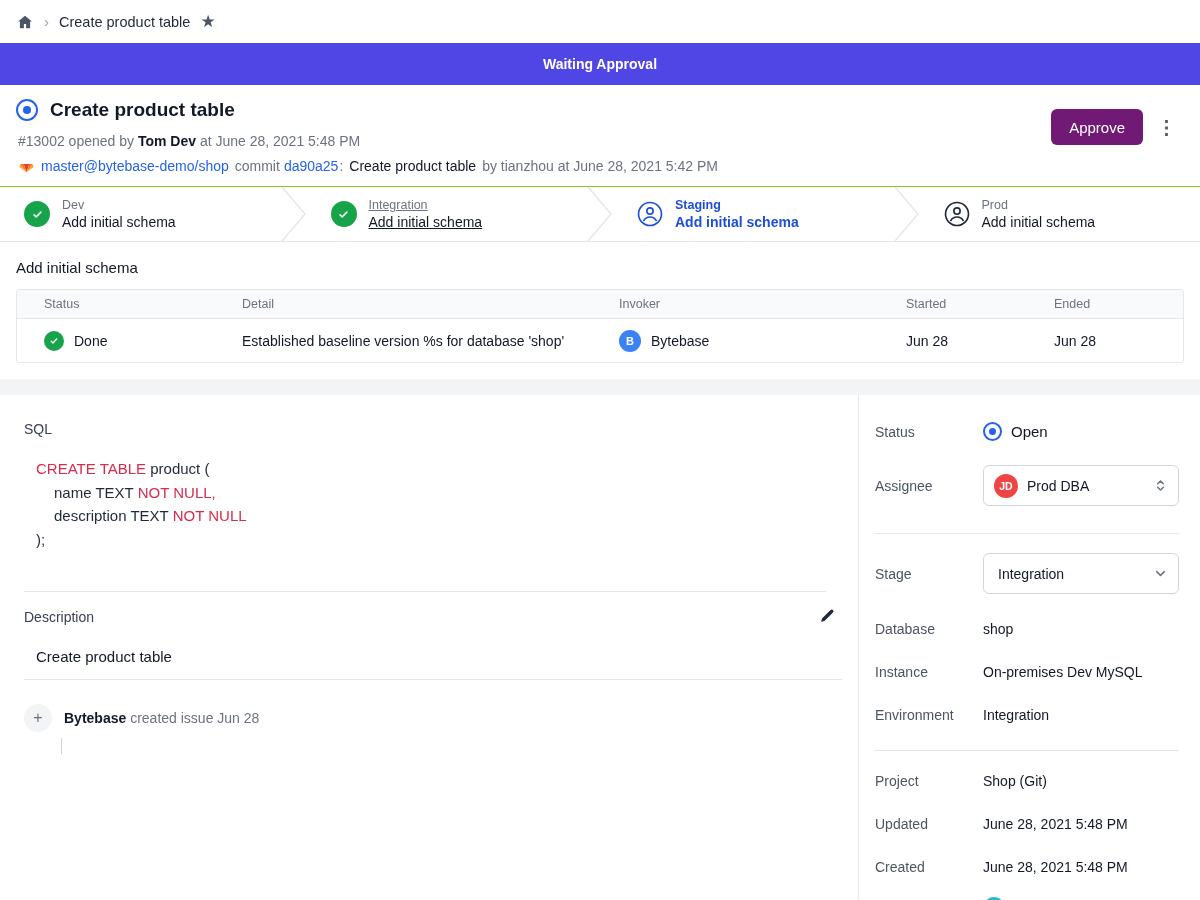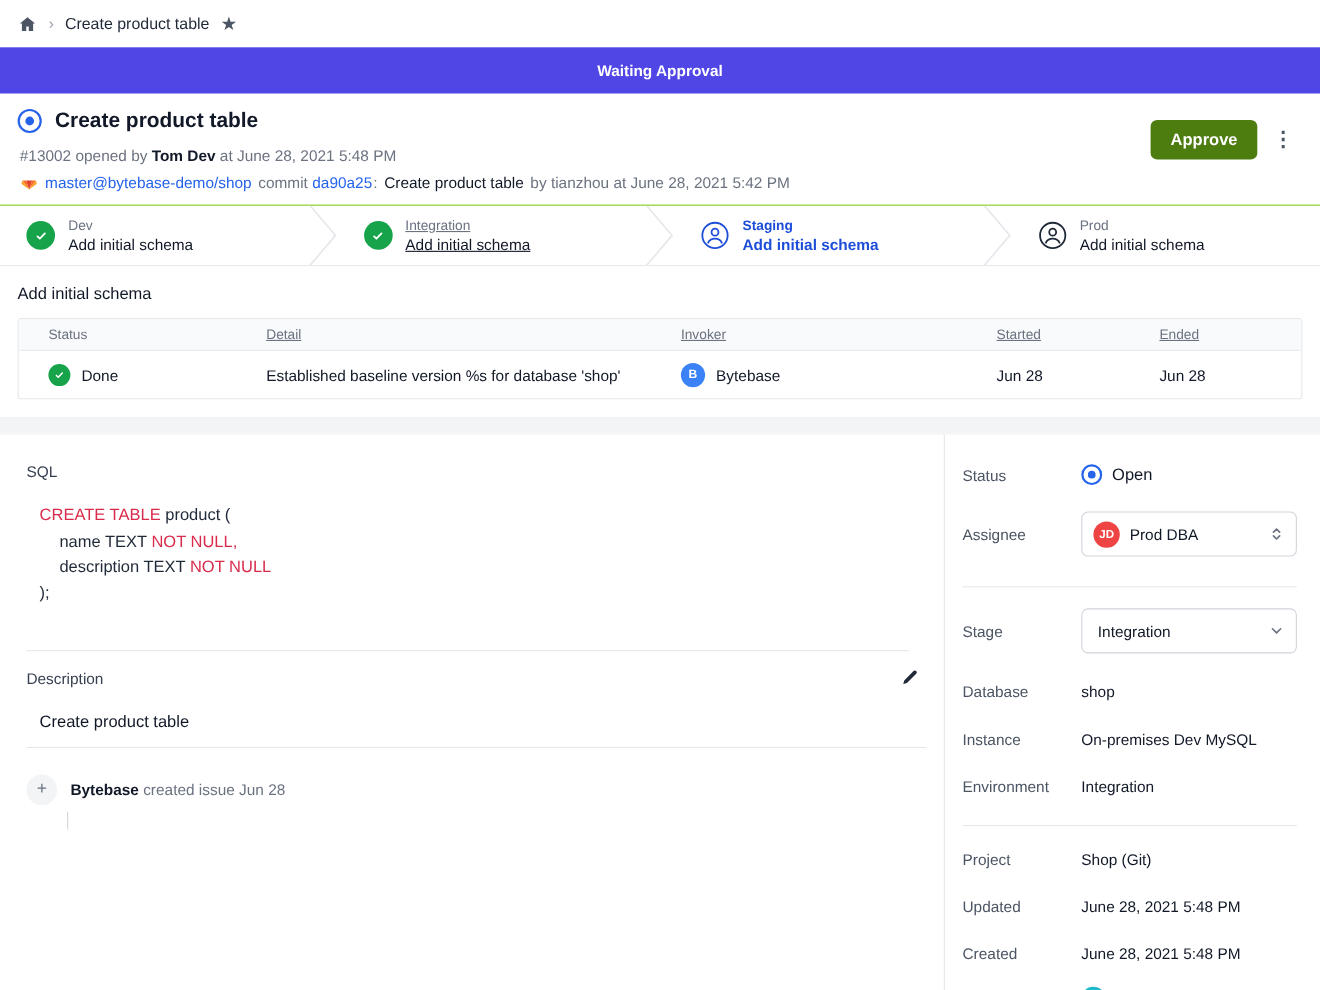--- a/index.html
+++ b/index.html
@@ -24,22 +24,22 @@
   .open-ring { width:22px; height:22px; border:2px solid #2563eb; border-radius:50%; position:relative; flex:none; }
   .open-ring::after { content:""; position:absolute; left:50%; top:50%; width:8px; height:8px; margin:-4px 0 0 -4px;
     border-radius:50%; background:#2563eb; }
   .issue-title { font-size:19px; font-weight:700; color:#111827; }
   .meta-line { margin:12px 0 0 2px; color:#6b7280; font-size:14px; }
   .meta-line b { color:#111827; font-weight:600; }
   .git-line { margin:9px 0 0 2px; color:#6b7280; font-size:14px; display:flex; align-items:center; gap:6px; }
   .git-line .lnk { color:#2563eb; cursor:pointer; }
   .git-line .msg { color:#111827; font-weight:500; }
   .hdr-actions { position:absolute; right:24px; top:24px; display:flex; align-items:center; gap:14px; }
-  .btn-approve { background:#4d7c0f; color:#fff; border:none; border-radius:6px; height:36px; padding:0 18px;
-    font-size:15px; font-weight:700; font-family:inherit; cursor:pointer; }
+  .btn-approve { background:#701a75; color:#fff; border:none; border-radius:6px; height:36px; padding:0 18px;
+    font-size:15px; font-weight:400; font-family:inherit; cursor:pointer; }
   .kebab { color:#4b5563; font-size:19px; font-weight:700; cursor:pointer; line-height:1; letter-spacing:0; }
 
   
   .pipeline { flex:none; height:56px; border-top:1px solid #84cc16; border-bottom:1px solid #e5e7eb;
     display:flex; align-items:stretch; }
   .stage { flex:1; display:flex; align-items:center; gap:12px; padding-left:24px; cursor:pointer; }
   .stage-icon { width:26px; height:26px; flex:none; }
   .check-circle { width:26px; height:26px; border-radius:50%; background:#16a34a; display:flex; align-items:center; justify-content:center; }
   .stage-env { font-size:12.5px; color:#6b7280; margin-bottom:2px; }
   .stage-task { font-size:14px; color:#111827; }
@@ -47,21 +47,21 @@
   .stage.active .stage-env, .stage.active .stage-task { color:#1d4ed8; font-weight:700; }
   .stage-sep { flex:none; width:26px; height:54px; align-self:center; }
 
   
   .task-section { flex:none; padding:17px 16px 16px; background:#fff; }
   .task-title { font-size:15px; color:#111827; margin-bottom:13px; }
   .task-table { border:1px solid #e5e7eb; border-radius:3px; overflow:hidden; }
   .t-head, .t-row { display:grid; grid-template-columns:209px 377px 287px 148px 1fr; align-items:center; }
   .t-head { background:#f9fafb; border-bottom:1px solid #e5e7eb; height:29px; }
   .t-head > div { font-size:12.5px; color:#6b7280; font-weight:500; padding:0 16px 0 27px; }
-  .t-head > div:nth-child(n+2) { padding-left:16px;text-decoration:underline; }
+  .t-head > div:nth-child(n+2) { padding-left:16px; }
   .t-row { height:43px; background:#fff; }
   .t-cell { padding:0 16px 0 27px; display:flex; align-items:center; gap:10px; font-size:14px; color:#111827; }
   .t-cell:nth-child(n+2){ padding-left:16px; }
   .mini-check { width:20px; height:20px; border-radius:50%; background:#16a34a; display:flex; align-items:center; justify-content:center; flex:none; }
   .avatar { border-radius:50%; color:#fff; display:flex; align-items:center; justify-content:center; font-weight:700; flex:none; }
   .av-b { width:22px; height:22px; background:#3b82f6; font-size:11px; }
   .av-jd { width:24px; height:24px; background:#ef4444; font-size:10.5px; }
   .av-td { width:22px; height:22px; background:#1eb8c8; font-size:10px; }
 
   .gray-band { flex:none; height:16px; background:#f3f4f6; }

